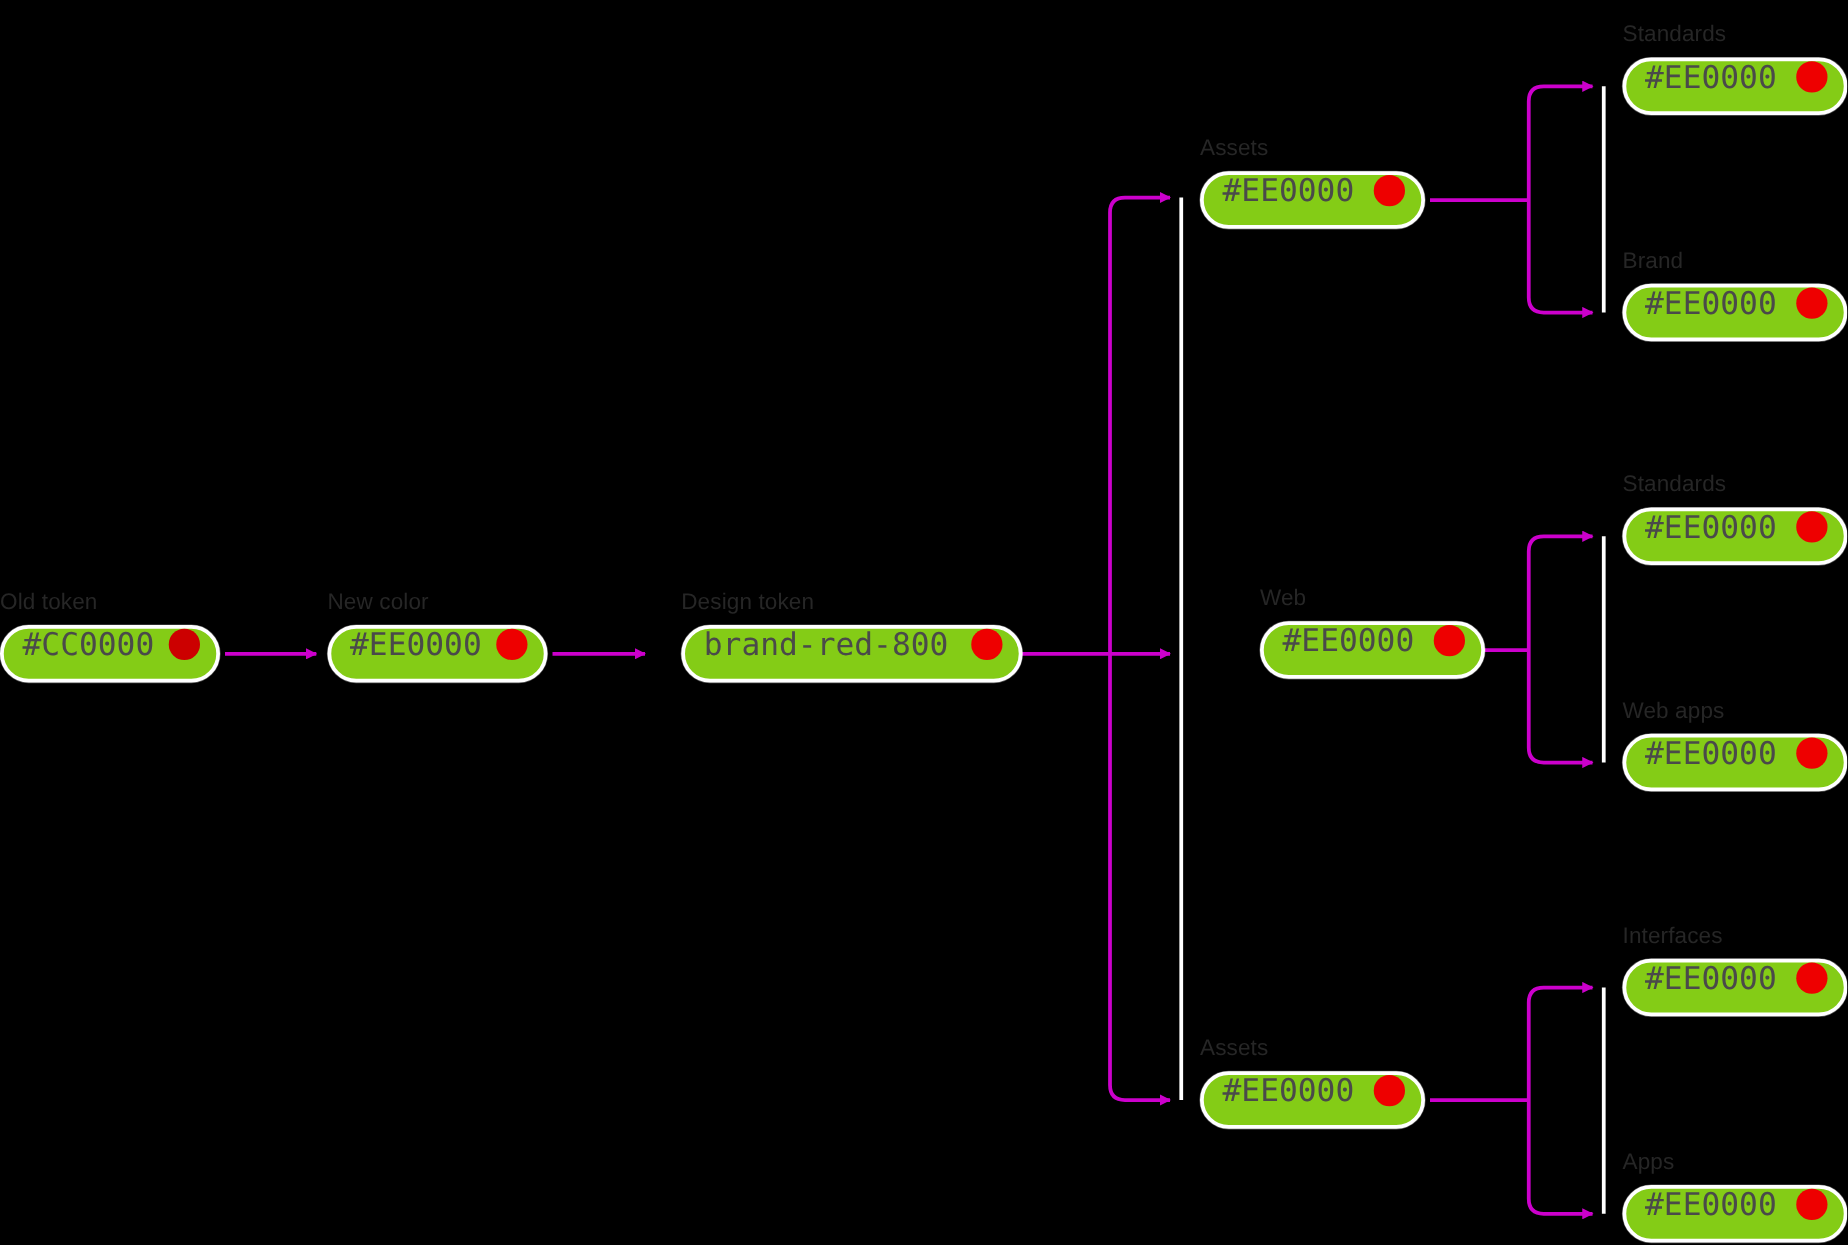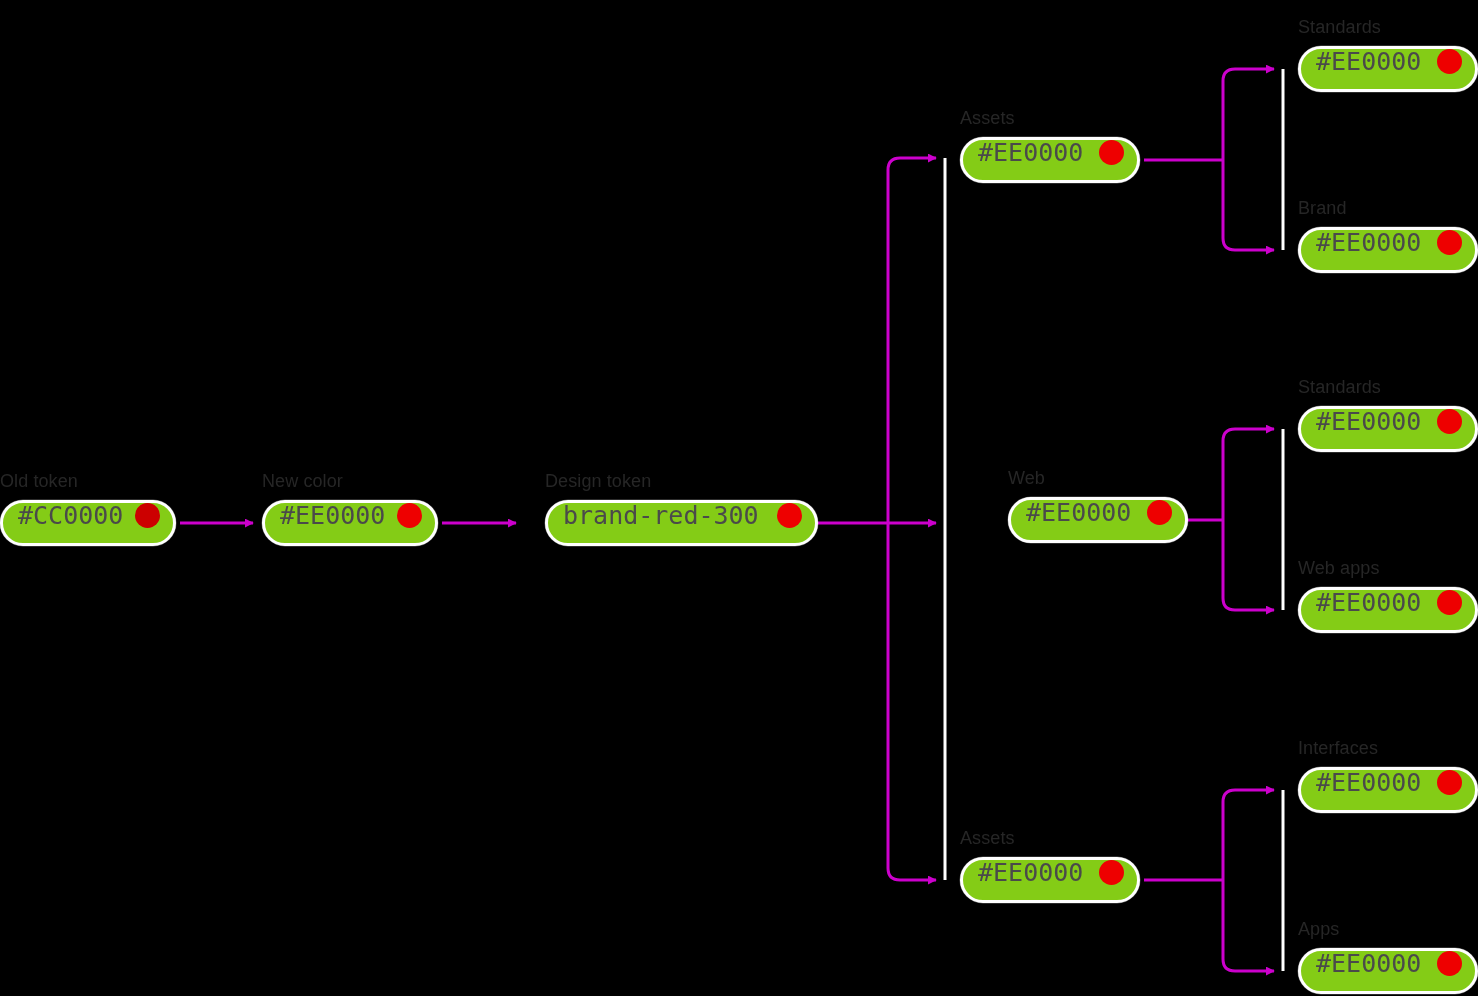--- a/index.html
+++ b/index.html
@@ -123,21 +123,21 @@
     <span class="node-label">New color</span>
     <div class="pill">
       <span class="pill-text">#EE0000</span>
       <span class="swatch" style="background:#EE0000; margin-left:auto;"></span>
     </div>
   </div>
 
   <div class="node" style="left:545px; top:500px; width:273px;">
     <span class="node-label">Design token</span>
     <div class="pill">
-      <span class="pill-text">brand-red-300</span>
+      <span class="pill-text">brand-red-800</span>
       <span class="swatch" style="background:#EE0000; margin-left:auto;"></span>
     </div>
   </div>
 
   <div class="node" style="left:960px; top:137px; width:180px;">
     <span class="node-label">Assets</span>
     <div class="pill">
       <span class="pill-text">#EE0000</span>
       <span class="swatch" style="background:#EE0000; margin-left:auto;"></span>
     </div>

